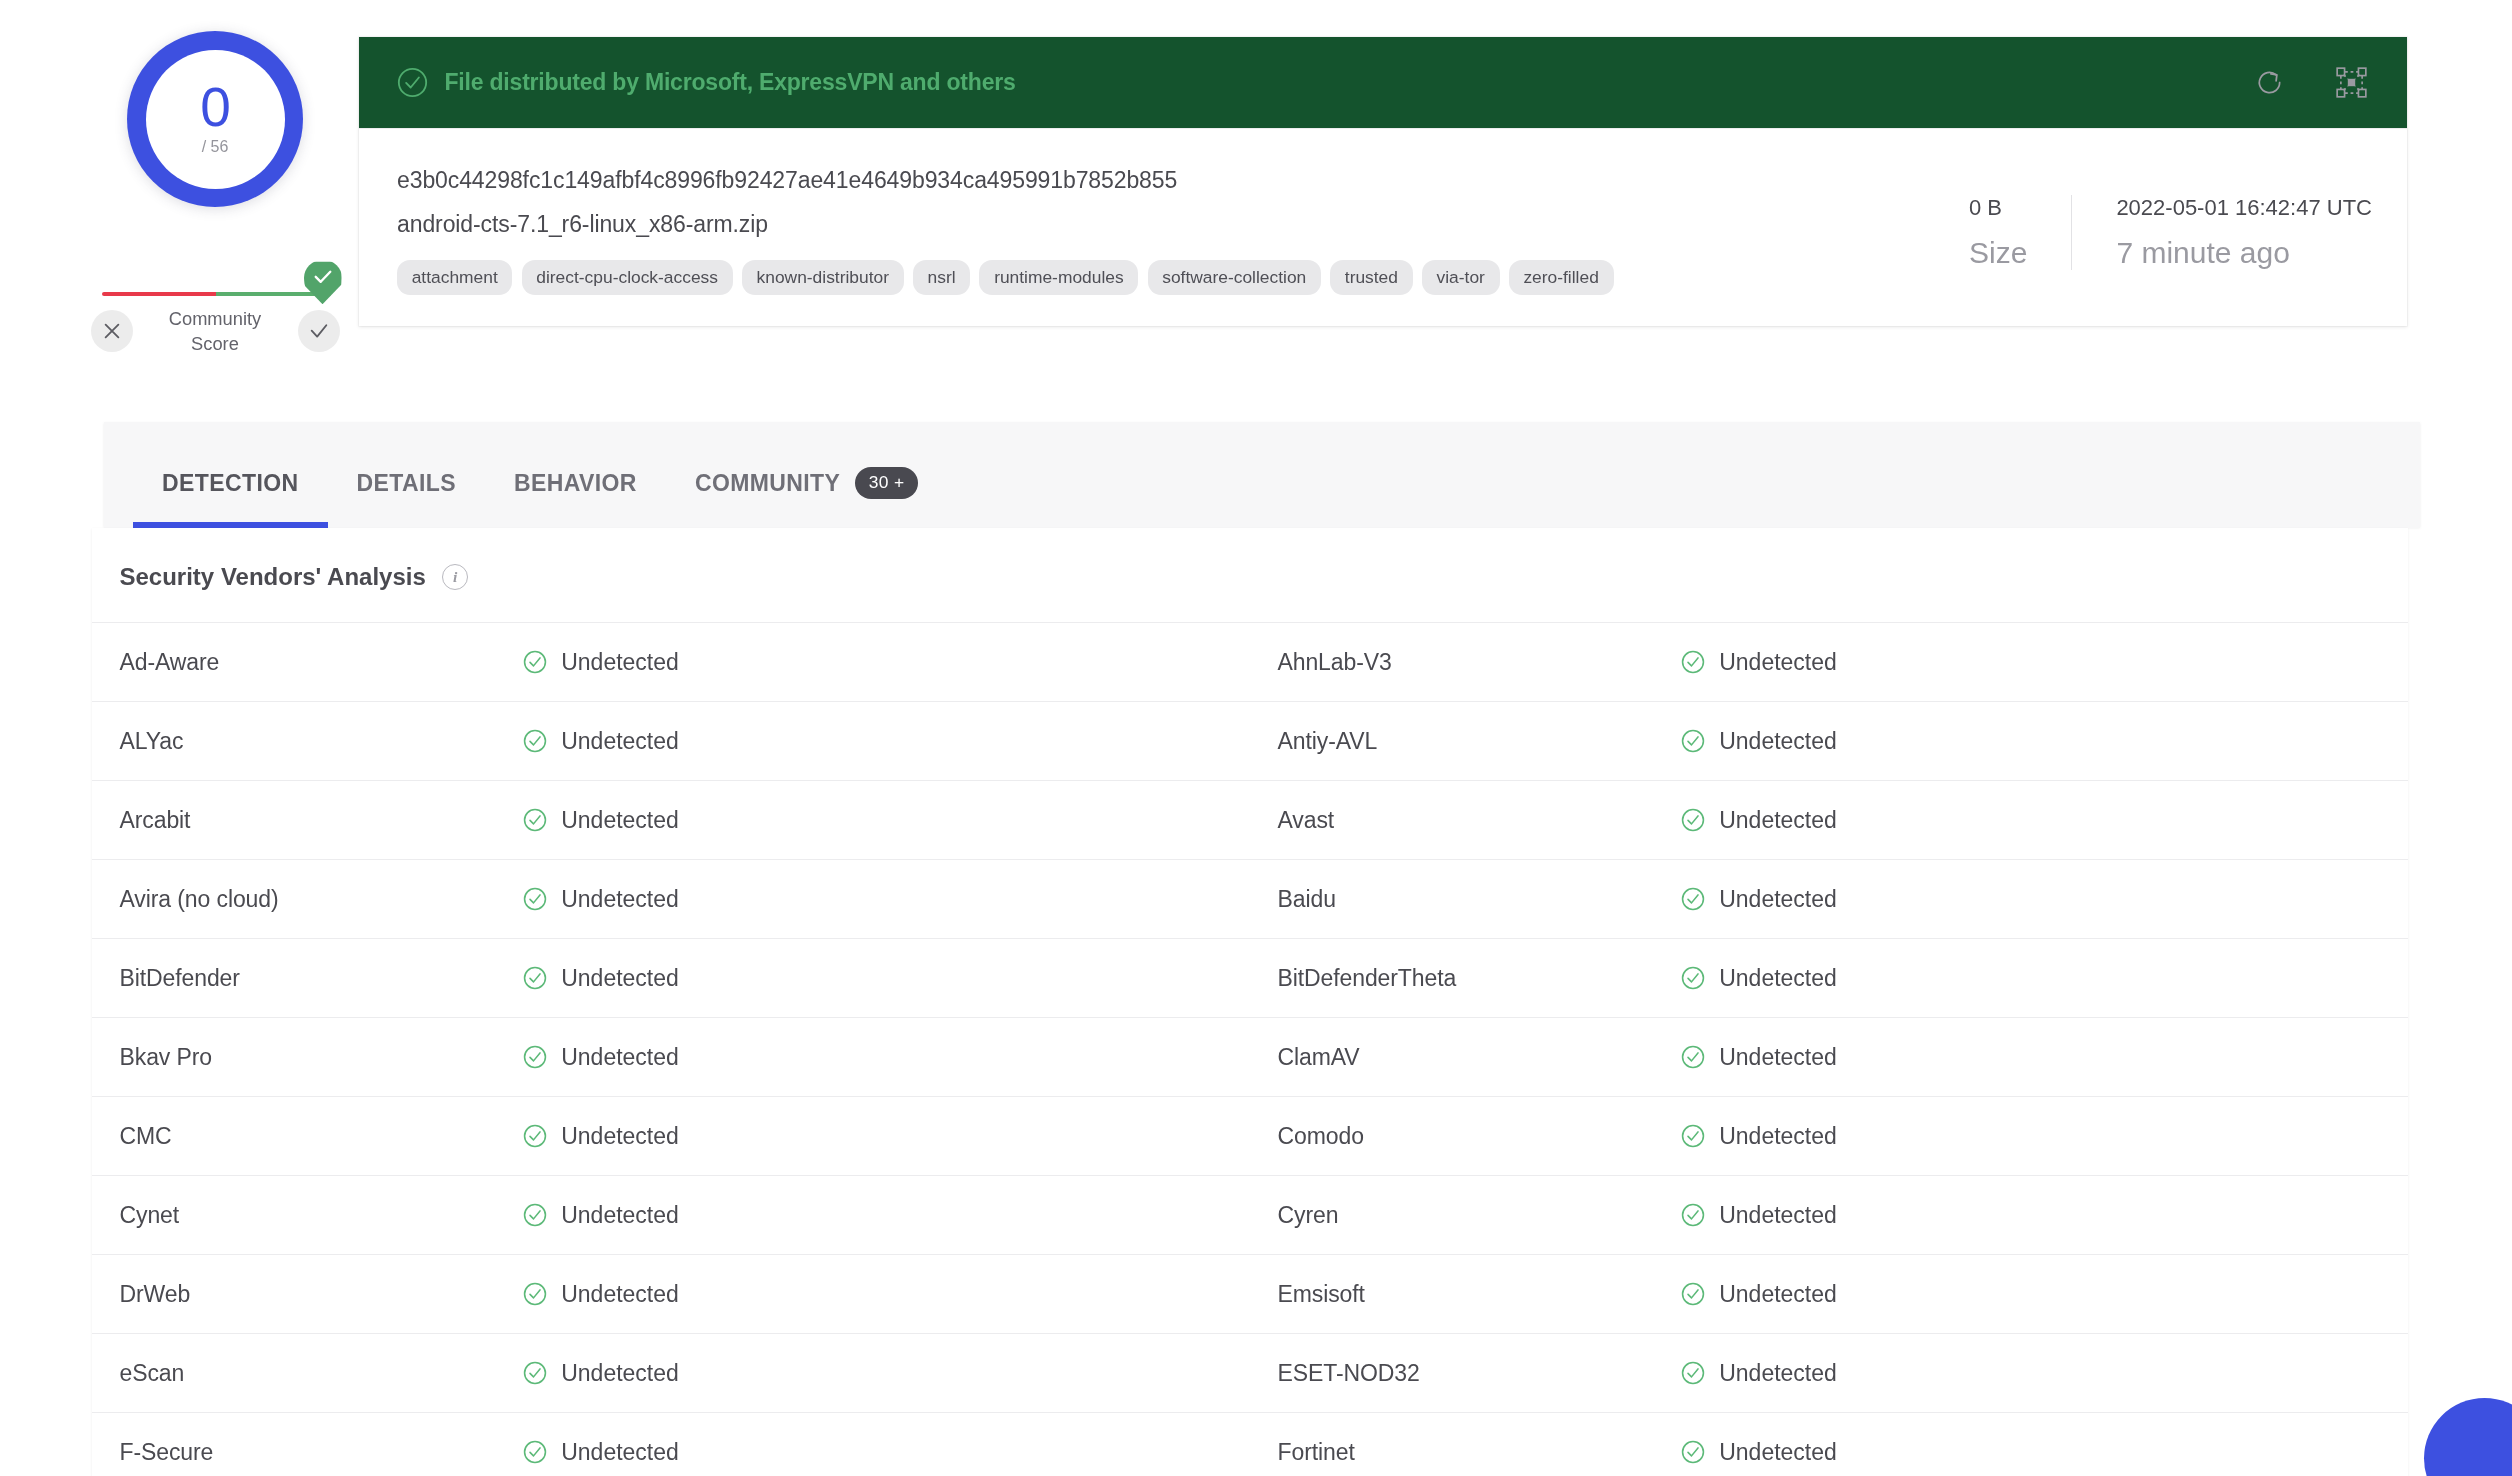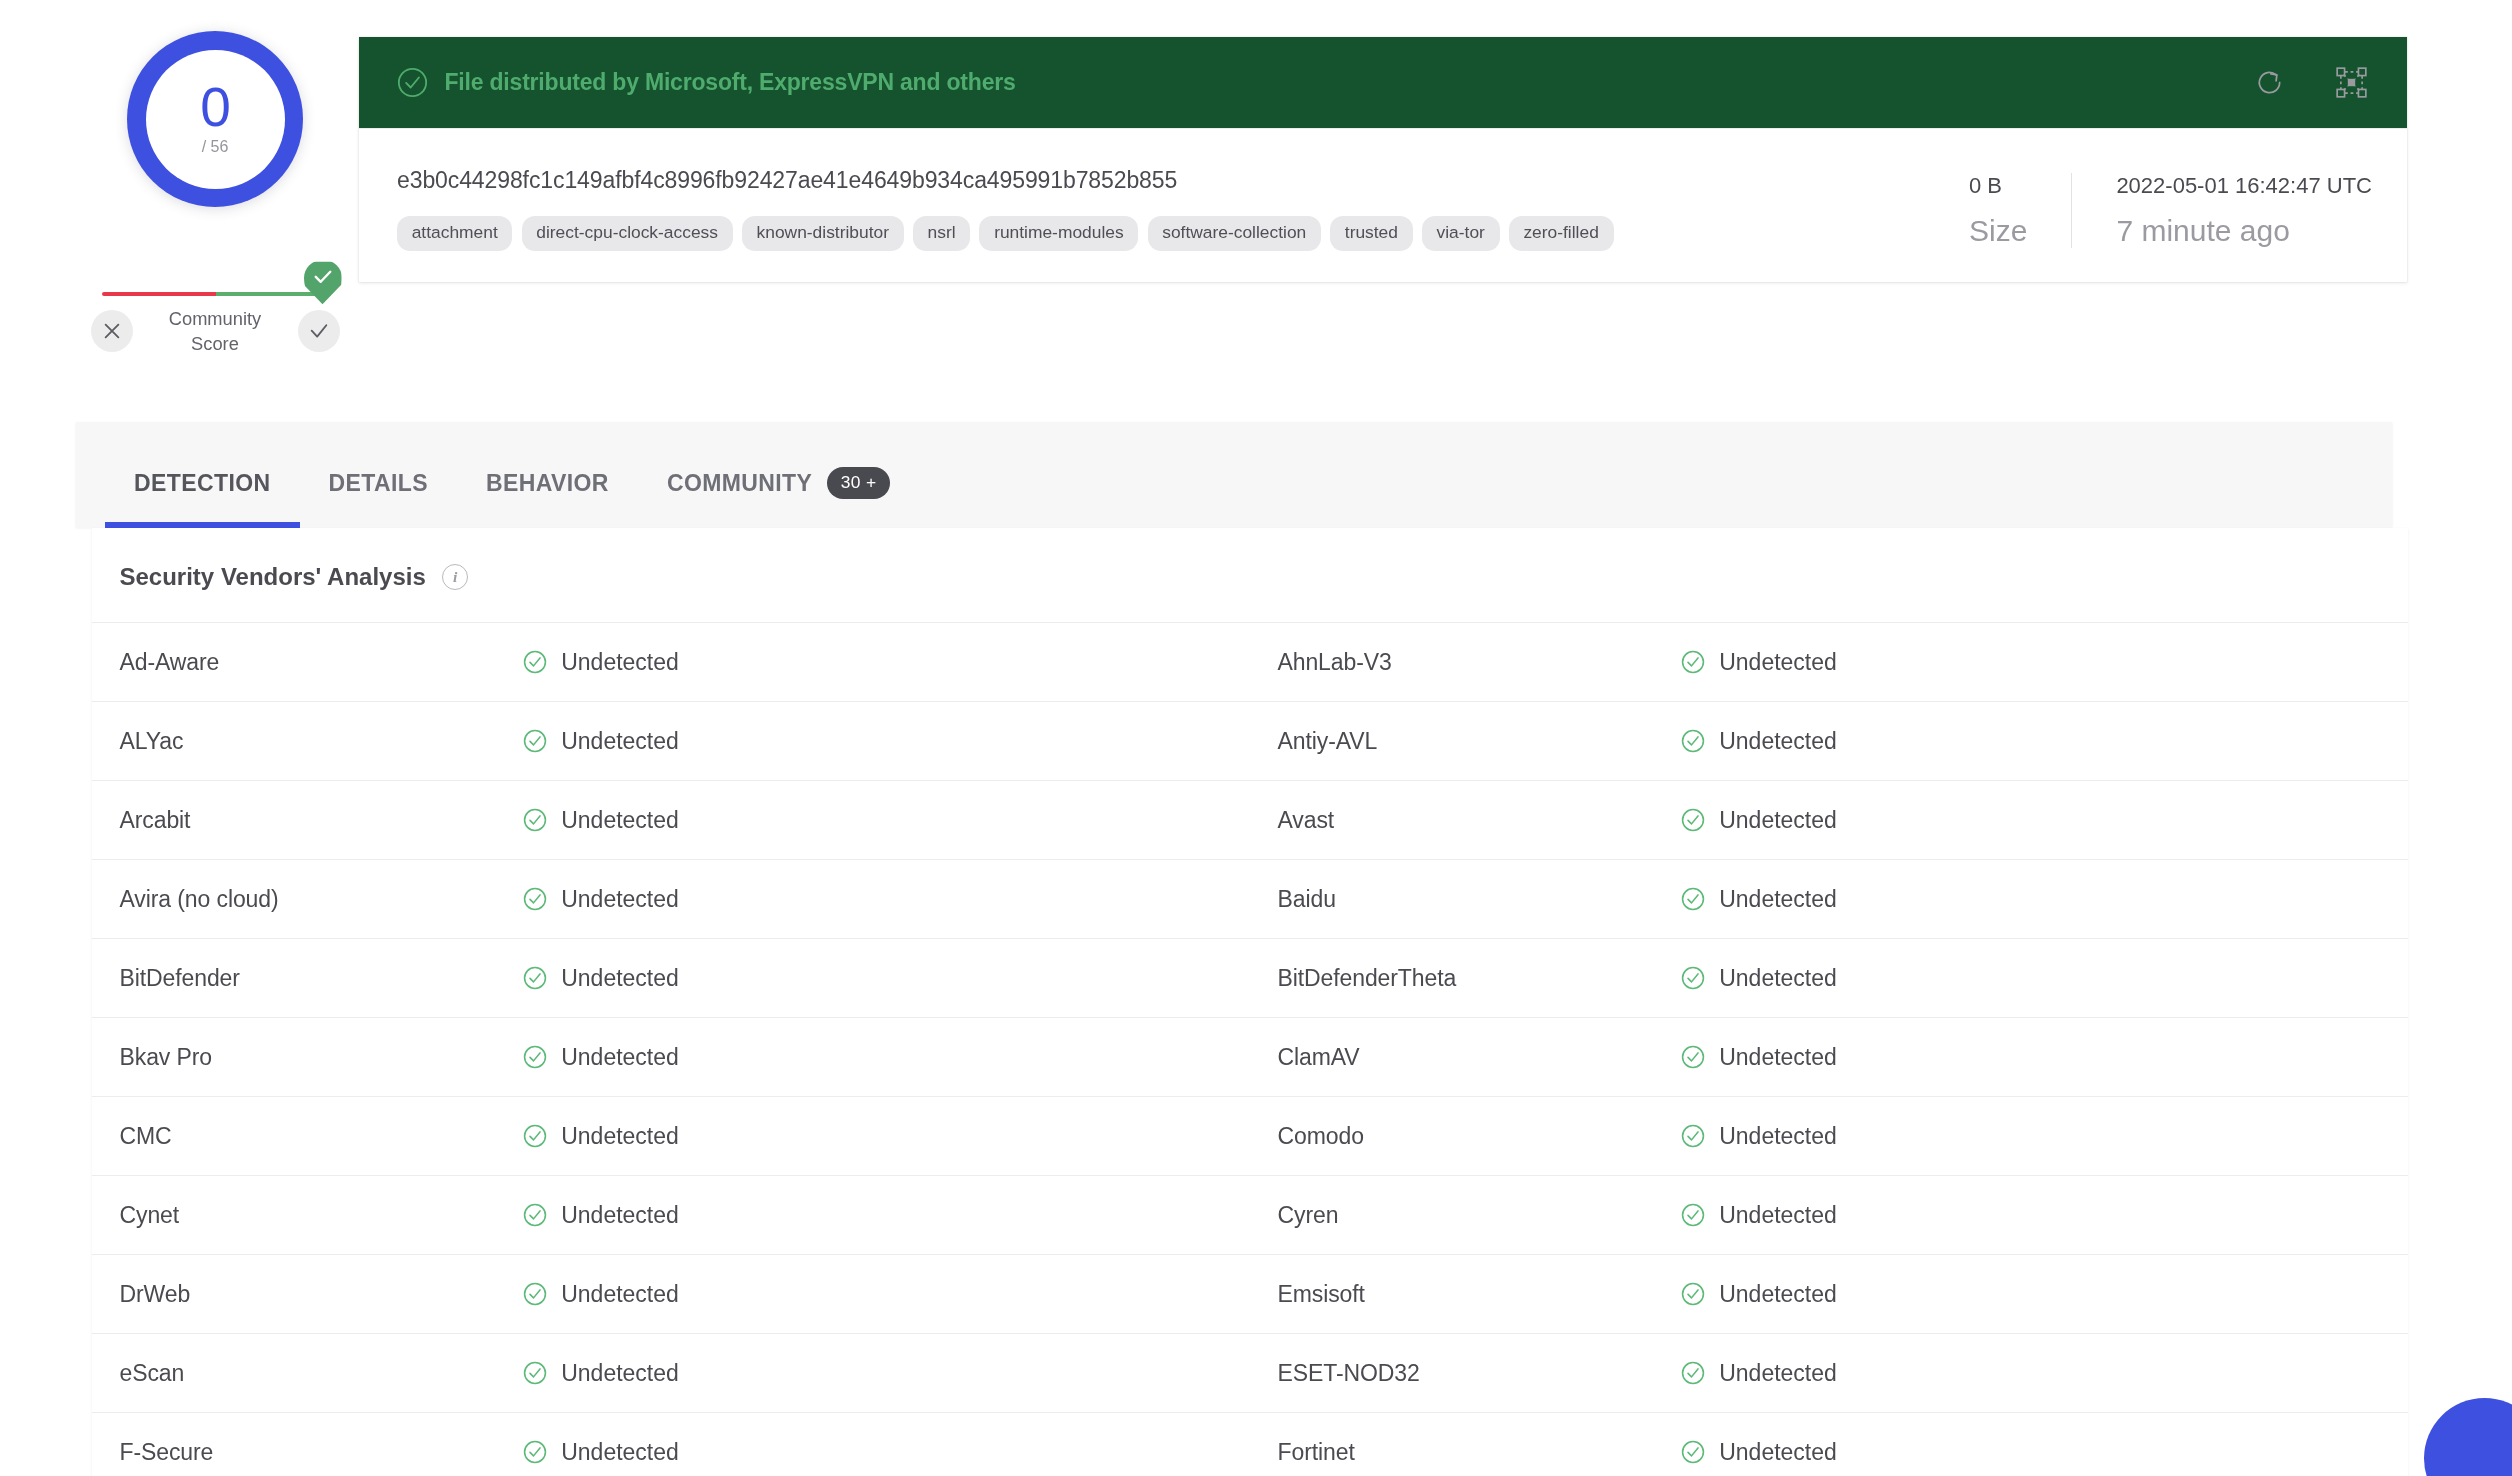--- a/index.html
+++ b/index.html
@@ -239,21 +239,21 @@
   .meta-sub {
     font-size: 30px;
     color: #9a9aa1;
     margin-top: 14.7px;
     white-space: nowrap;
   }
 
   
   .tab-card {
     position: absolute;
-    left: 76px;
+    left: 104px;
     top: 422px;
     width: 2316px;
     background: #f7f7f8;
     height: 106px;
     box-shadow: 0 0.9px 2.7px rgba(0,0,0,0.08);
   }
   .tab-strip {
     display: flex;
     align-items: flex-end;
     height: 100%;
@@ -447,20 +447,21 @@
               <path d="M11.5 28.5 L16 24" stroke="#9a9aa1" stroke-width="1.8" stroke-dasharray="3 3"></path>
               <path d="M28.5 28.5 L24 24" stroke="#9a9aa1" stroke-width="1.8" stroke-dasharray="3 3"></path>
             </svg>
           </div>
         </div>
       </div>
 
       <div class="file-card-body">
         <div class="file-main">
           <div class="file-hash">e3b0c44298fc1c149afbf4c8996fb92427ae41e4649b934ca495991b7852b855</div>
+          <div class="file-name">android-cts-7.1_r6-linux_x86-arm.zip</div>
           <div class="tag-row">
             <span class="tag">attachment</span>
             <span class="tag">direct-cpu-clock-access</span>
             <span class="tag">known-distributor</span>
             <span class="tag">nsrl</span>
             <span class="tag">runtime-modules</span>
             <span class="tag">software-collection</span>
             <span class="tag">trusted</span>
             <span class="tag">via-tor</span>
             <span class="tag">zero-filled</span>

